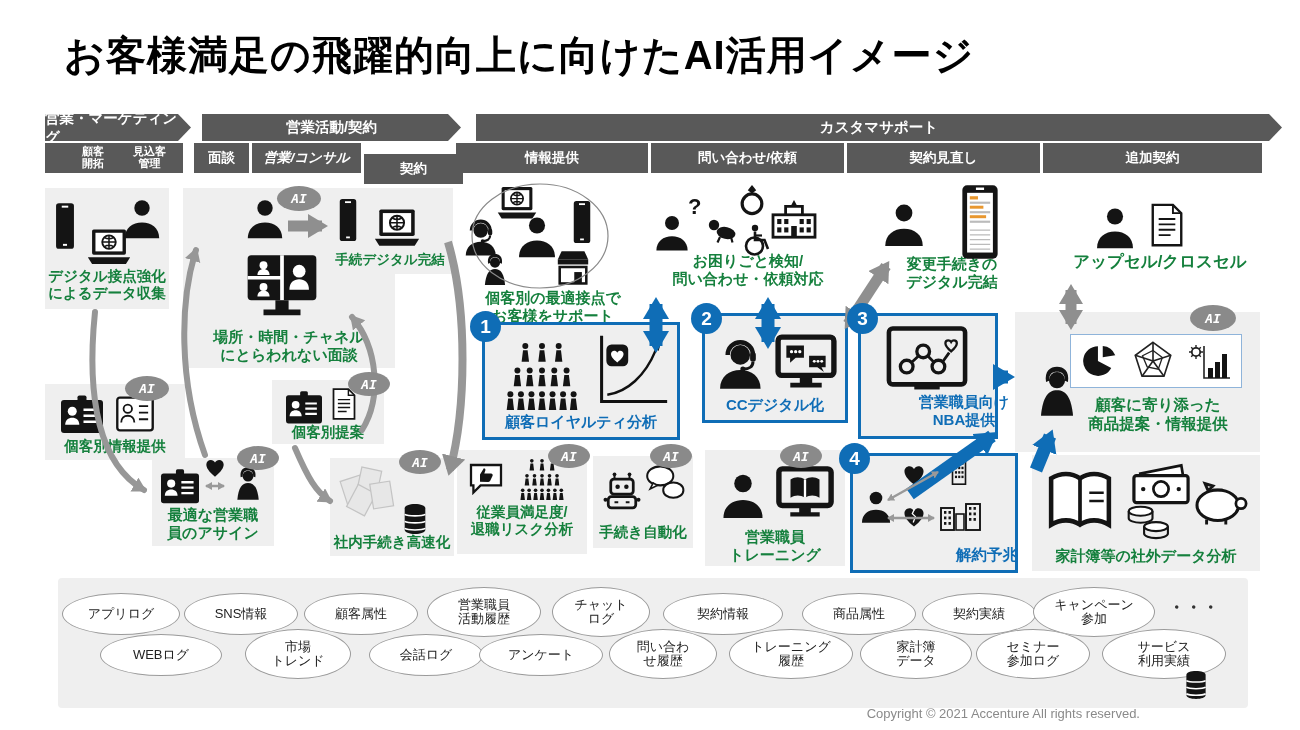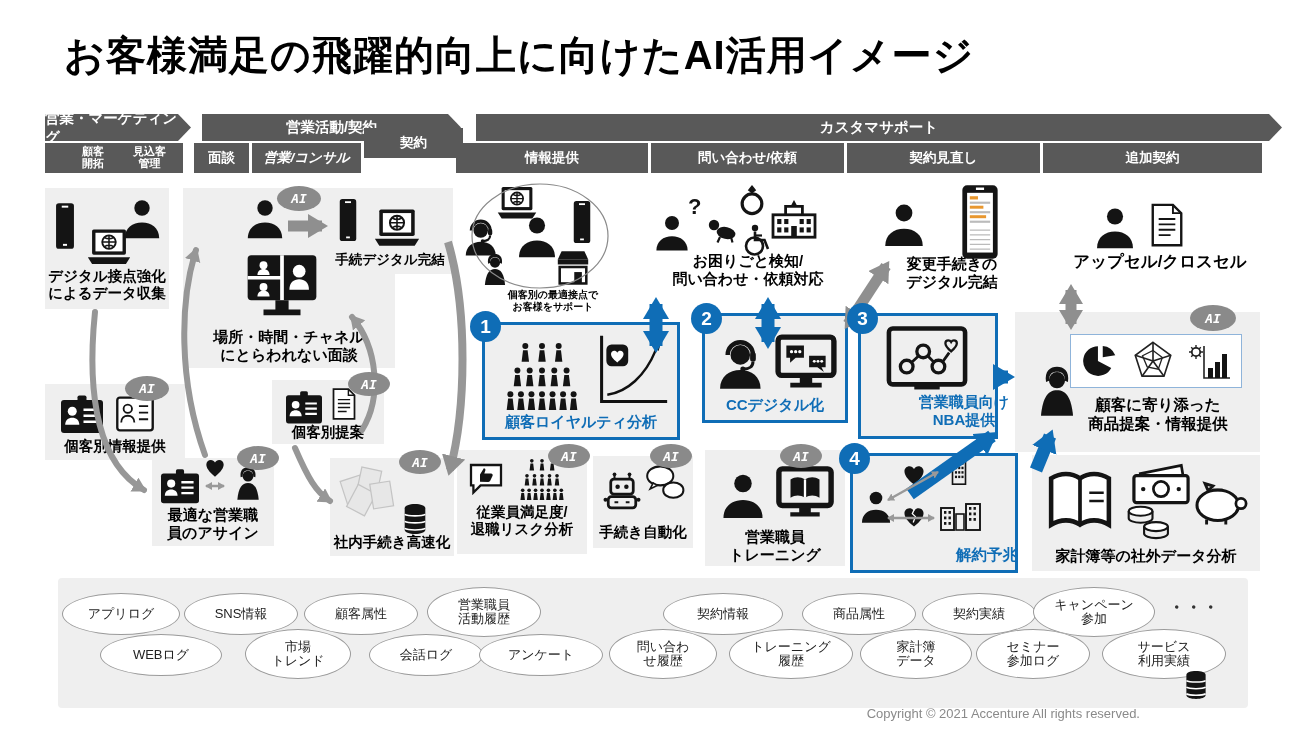--- a/index.html
+++ b/index.html
@@ -12,21 +12,21 @@
         font-size:14.5px;display:flex;align-items:center;justify-content:center;
         clip-path:polygon(0 0,calc(100% - 13px) 0,100% 50%,calc(100% - 13px) 100%,0 100%);}
   .step{position:absolute;height:30px;background:#595959;color:#fff;font-weight:bold;
         font-size:13.5px;display:flex;align-items:center;justify-content:center;
         text-align:center;line-height:1.05;white-space:pre-line;}
   .step-sm{font-size:11px;}
   
   .panel{position:absolute;background:#efefef;}
   .bluebox{position:absolute;background:#efefef;border:3px solid #0f6db6;box-sizing:border-box;}
   .inner-panel{position:absolute;background:#fff;border:1.5px solid #8fb4da;box-sizing:border-box;}
-  .lbl{position:absolute;font-weight:bold;color:#000000;text-align:center;
+  .lbl{position:absolute;font-weight:bold;color:#15803d;text-align:center;
        white-space:pre-line;line-height:1.2;font-size:14.5px;}
   .lbl-blue{color:#0f6db6;}
   .ai{position:absolute;background:#8a8a8a;color:#fff;border-radius:50%;z-index:7;
       display:flex;align-items:center;justify-content:center;font-weight:bold;font-style:italic;
       font-size:13px;font-family:"DejaVu Sans Mono","Liberation Mono",monospace;}
   .num{position:absolute;width:31px;height:31px;border-radius:50%;background:#0f6db6;color:#fff;
        z-index:7;display:flex;align-items:center;justify-content:center;font-weight:bold;font-size:19px;}
   .ic{position:absolute;color:#141414;fill:currentColor;z-index:3;}
   .qmark{position:absolute;font-weight:800;font-size:22px;color:#141414;z-index:3;}
   
@@ -338,21 +338,21 @@
 
   <div class="band" style="left:45px;top:114px;width:146px;">営業・マーケティング</div>
   <div class="band" style="left:194px;top:114px;width:259px;margin-left:8px;">営業活動/契約</div>
   <div class="band" style="left:456px;top:114px;width:806px;margin-left:20px;">カスタマサポート</div>
   <div class="step step-sm" style="left:45px;top:143px;width:68px;padding-left:14px;">顧客
 開拓</div>
   <div class="step step-sm" style="left:116px;top:143px;width:67px;">見込客
 管理</div>
   <div class="step" style="left:194px;top:143px;width:55px;">面談</div>
   <div class="step" style="left:252px;top:143px;width:109px;font-style:italic;">営業/コンサル</div>
-  <div class="step" style="left:364px;top:128px;width:99px;">契約</div>
+  <div class="step" style="left:364px;top:154px;width:99px;">契約</div>
   <div class="step" style="left:456px;top:143px;width:192px;">情報提供</div>
   <div class="step" style="left:651px;top:143px;width:193px;">問い合わせ/依頼</div>
   <div class="step" style="left:847px;top:143px;width:193px;">契約見直し</div>
   <div class="step" style="left:1043px;top:143px;width:219px;">追加契約</div>
 
   <div class="panel" style="left:45px;top:188px;width:124px;height:121px;"></div>
   <svg class="ic" style="left:52px;top:200px;width:26px;height:52px;">
       <use href="#sy-phone"></use>
     </svg>
   <svg class="ic" style="left:80px;top:226px;width:58px;height:44px;">
@@ -439,21 +439,21 @@
     </svg>
   <svg class="ic" style="left:514px;top:212px;width:46px;height:50px;">
       <use href="#sy-person"></use>
     </svg>
   <svg class="ic" style="left:478px;top:250px;width:34px;height:40px;">
       <use href="#sy-woman"></use>
     </svg>
   <svg class="ic" style="left:552px;top:248px;width:42px;height:38px;">
       <use href="#sy-store"></use>
     </svg>
-  <div class="lbl" style="left:458px;top:289px;width:190px;font-size:10px;">個客別の最適接点で
+  <div class="lbl" style="left:458px;top:289px;width:190px;font-size:15px;">個客別の最適接点で
 お客様をサポート</div>
 
   <svg class="ic" style="left:652px;top:210px;width:40px;height:46px;">
       <use href="#sy-person"></use>
     </svg>
   <div class="qmark" style="left:688px;top:194px;">?</div>
   <svg class="ic" style="left:704px;top:216px;width:36px;height:28px;">
       <use href="#sy-baby"></use>
     </svg>
   <svg class="ic" style="left:737px;top:182px;width:30px;height:36px;">
@@ -596,20 +596,22 @@
   <div class="lbl" style="left:705px;top:528px;width:140px;font-size:15px;">営業職員
 トレーニング</div>
   <div class="ai" style="left:780px;top:444px;width:42px;height:24px;">AI</div>
 
   <div class="ds-zone"></div>
   <div class="ds" style="left:62px;top:593px;width:116px;height:40px;">アプリログ</div>
   <div class="ds" style="left:184px;top:593px;width:112px;height:40px;">SNS情報</div>
   <div class="ds" style="left:304px;top:593px;width:112px;height:40px;">顧客属性</div>
   <div class="ds" style="left:427px;top:587px;width:112px;height:48px;">営業職員
 活動履歴</div>
+  <div class="ds" style="left:552px;top:587px;width:96px;height:48px;">チャット
+ログ</div>
   <div class="ds" style="left:663px;top:593px;width:118px;height:40px;">契約情報</div>
   <div class="ds" style="left:802px;top:593px;width:112px;height:40px;">商品属性</div>
   <div class="ds" style="left:922px;top:593px;width:112px;height:40px;">契約実績</div>
   <div class="ds" style="left:1033px;top:587px;width:120px;height:48px;" actable="false">キャンペーン
 参加</div>
   <div class="dots" style="left:1168px;top:596px;">・・・</div>
   <div class="ds" style="left:100px;top:634px;width:120px;height:40px;">WEBログ</div>
   <div class="ds" style="left:245px;top:629px;width:104px;height:48px;">市場
 トレンド</div>
   <div class="ds" style="left:369px;top:634px;width:112px;height:40px;">会話ログ</div>

